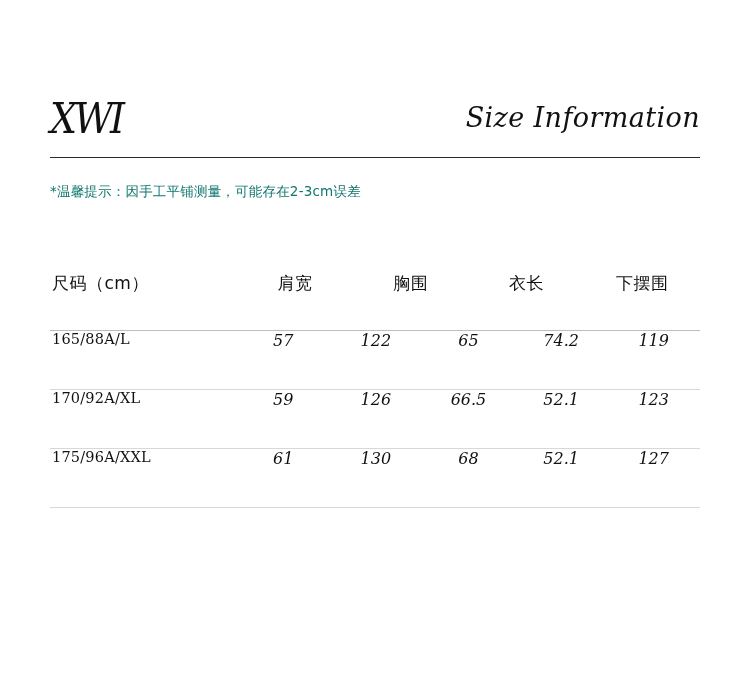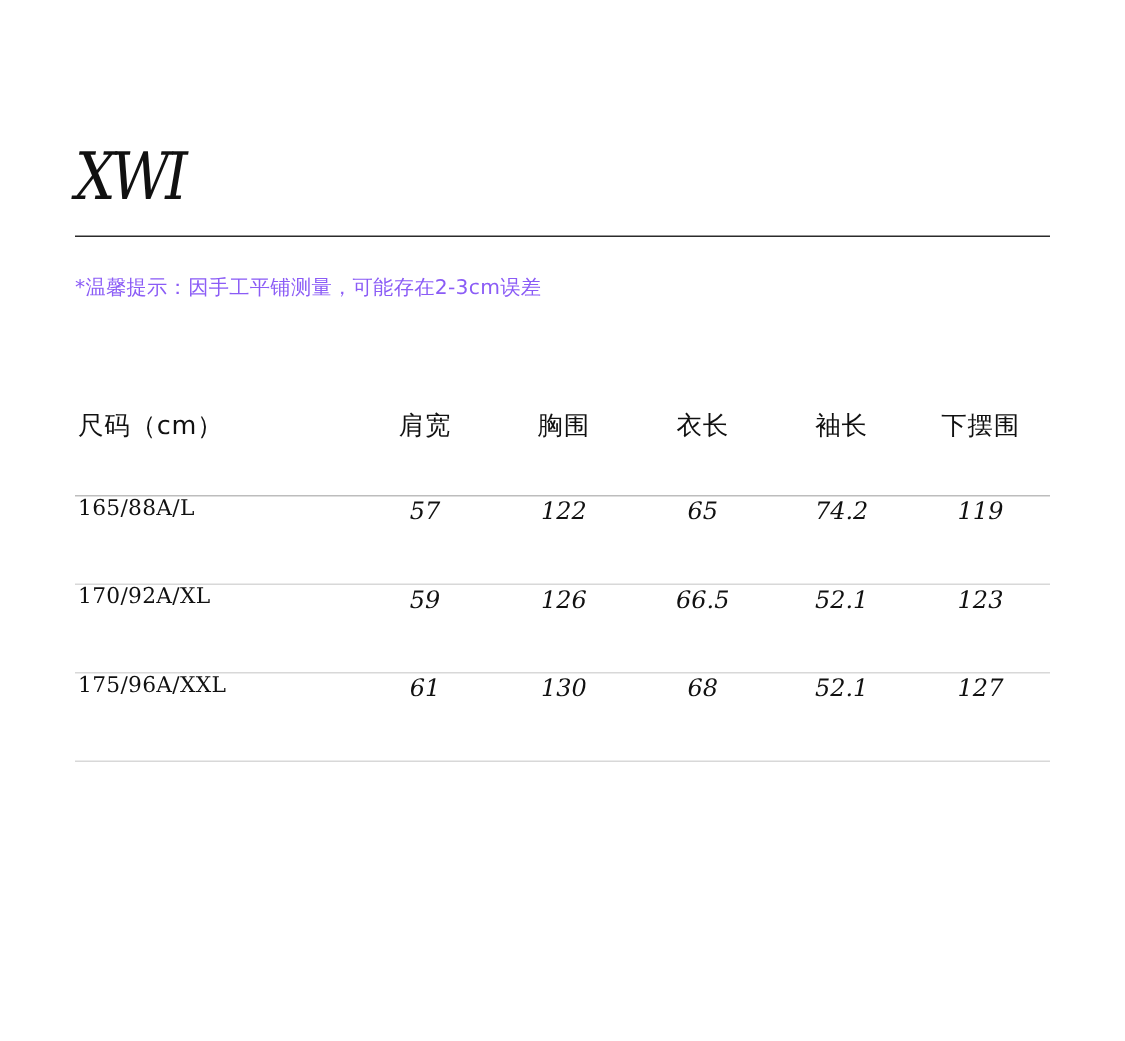--- a/index.html
+++ b/index.html
@@ -61,21 +61,21 @@
     height: 1px;
     background: #2b2b2b;
   }
 
   
   .note {
     position: absolute;
     left: 50px;
     top: 183px;
     font-size: 13.5px;
-    color: #8b5cf6;
+    color: #0f766e;
     letter-spacing: 0.2px;
     font-family: "DejaVu Sans", sans-serif;
   }
 
   
   .table {
     position: absolute;
     left: 50px;
     right: 50px;
     top: 272px;
@@ -134,33 +134,33 @@
     color: #111;
   }
 </style>
 </head>
 <body>
 
 <div class="page">
 
   <div class="header">
     <div class="brand">XWI</div>
+    <div class="size-title">Size Information</div>
     <div class="header-rule"></div>
   </div>
 
   <div class="note">*温馨提示：因手工平铺测量，可能存在2-3cm误差</div>
 
   <div class="table">
 
     <div class="row head">
       <div class="cell size-col">尺码（cm）</div>
       <div class="cell val-col">肩宽</div>
       <div class="cell val-col">胸围</div>
       <div class="cell val-col">衣长</div>
-      <div class="cell val-col">袖长</div>
       <div class="cell val-col">下摆围</div>
       <div class="rule"></div>
     </div>
 
 
 
     <div class="row body">
       <div class="cell size-col">165/88A/L</div>
       <div class="cell val-col">57</div>
       <div class="cell val-col">122</div>

